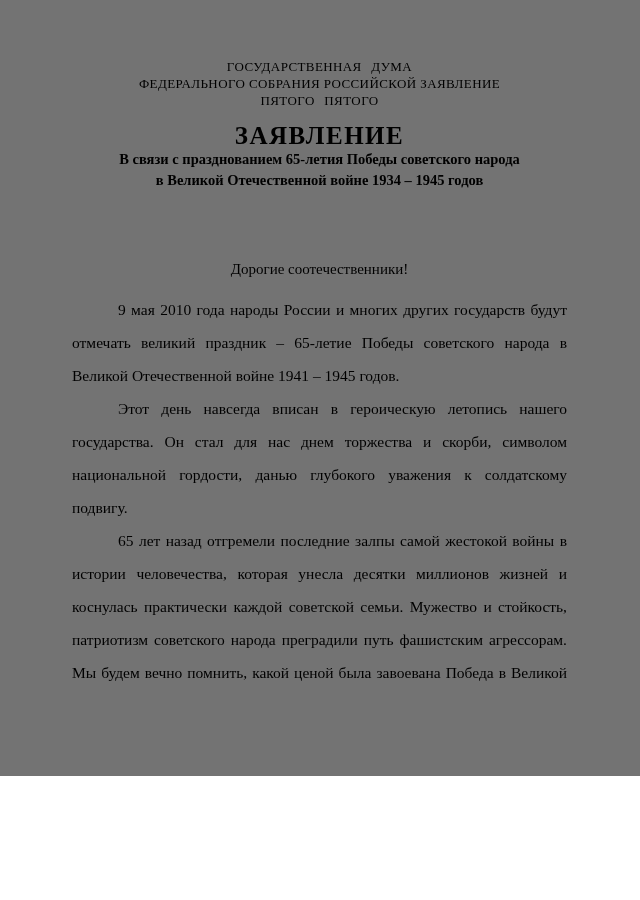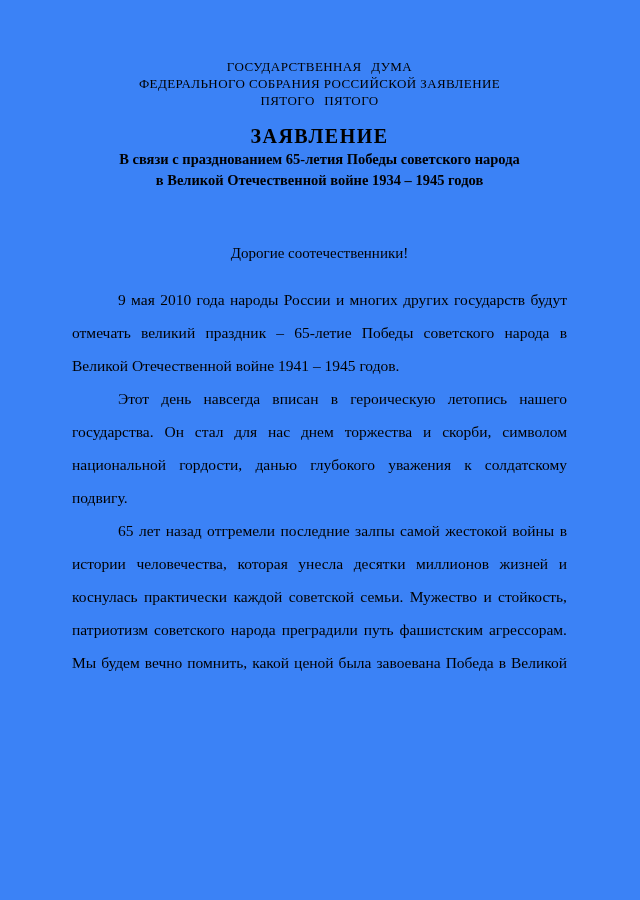--- a/index.html
+++ b/index.html
@@ -3,22 +3,22 @@
 <meta charset="utf-8">
 <style>
   html, body {
     margin: 0;
     padding: 0;
     background: #ffffff;
   }
   .page {
     position: relative;
     width: 640px;
-    height: 900px;
-    background: #3b82f6;
+    height: 776px;
+    background: #737373;
     box-sizing: border-box;
     padding: 58px 73px 0 72px;
     overflow: hidden;
     font-family: "Liberation Serif", "DejaVu Serif", serif;
     color: #000000;
   }
   .doc-header {
     text-align: center;
   }
   .doc-header .hline {
@@ -27,51 +27,51 @@
     letter-spacing: 0.4px;
   }
   .doc-header .hline.wide {
     word-spacing: 6px;
   }
   .doc-title {
     text-align: center;
     margin-top: 14px;
   }
   .doc-title .t1 {
-    font-size: 20px;
+    font-size: 25px;
     font-weight: bold;
     letter-spacing: 1.5px;
     line-height: 26px;
   }
   .doc-title .t2 {
     font-size: 18px;
     letter-spacing: 0.5px;
     word-spacing: 5px;
     line-height: 30px;
   }
   .doc-subject {
     text-align: center;
     font-weight: bold;
     font-size: 14.5px;
     line-height: 21px;
   }
   .salutations {
     text-align: center;
-    margin-top: 52px;
+    margin-top: 68px;
     font-size: 15px;
   }
   .salutations .sal1 {
     line-height: 20px;
   }
   .salutations .sal2 {
     margin-top: 14px;
     line-height: 20px;
   }
   .doc-body {
-    margin-top: 20px;
+    margin-top: 14px;
   }
   .doc-body p {
     margin: 0;
     font-size: 15.5px;
     line-height: 33px;
     text-align: justify;
     text-indent: 46px;
   }
   .doc-body p.cutoff {
     text-align-last: justify;

